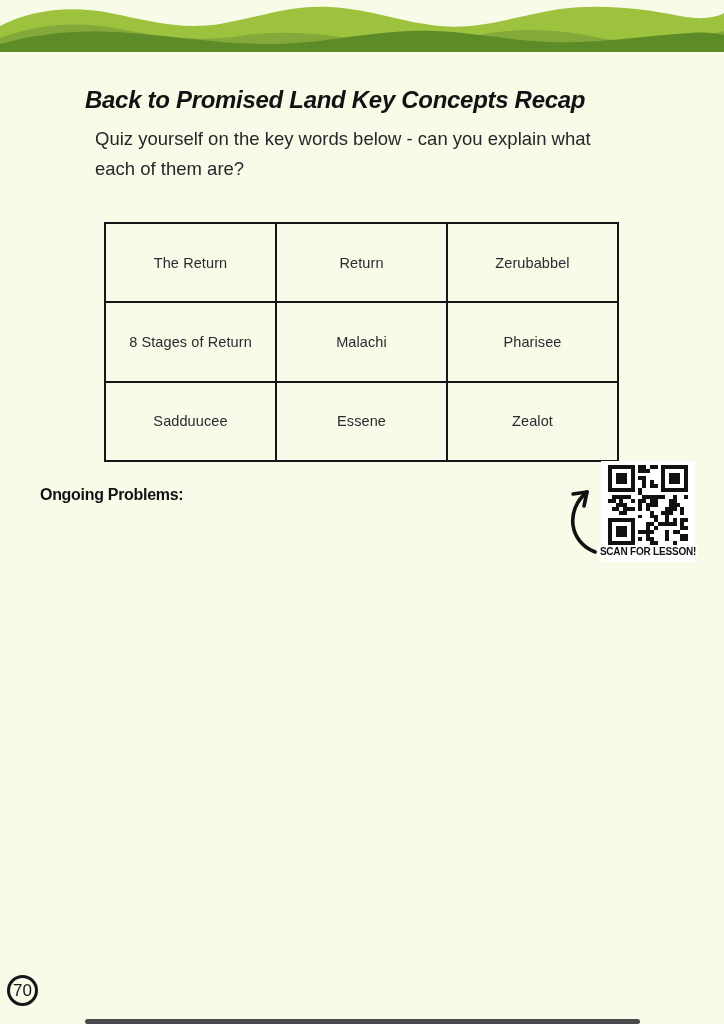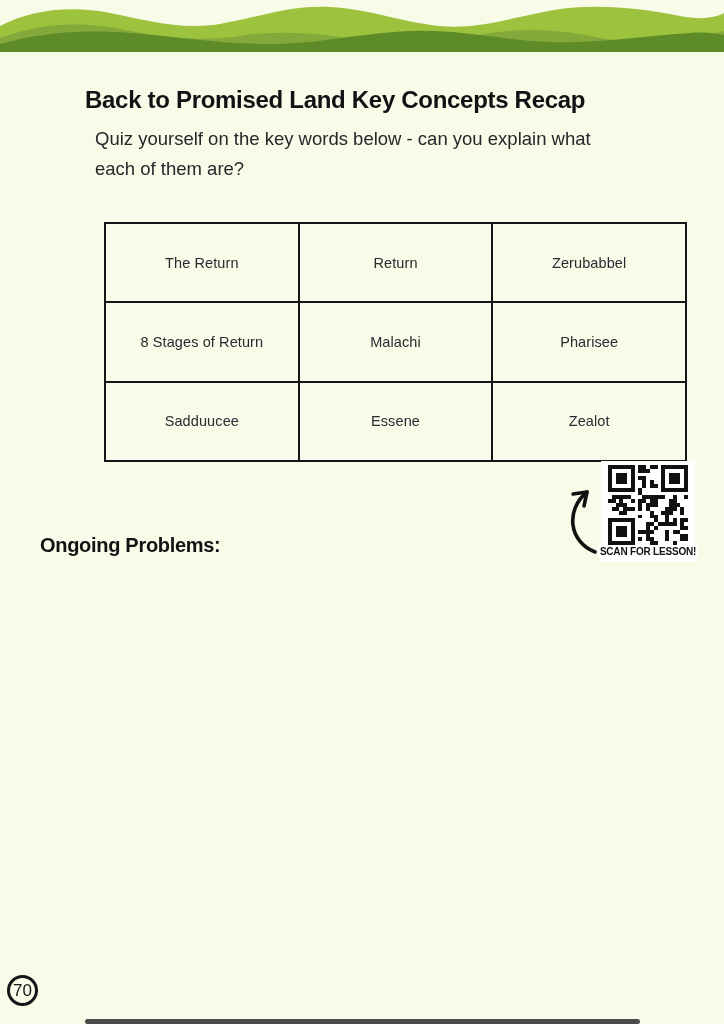--- a/index.html
+++ b/index.html
@@ -10,45 +10,45 @@
     background:#f8fbe7;
   }
   .page{position:absolute;inset:0;width:724px;height:1024px;background:#f8fbe7;}
 
   .header-waves{position:absolute;top:0;left:0;width:724px;height:52px;}
 
   .doc-title{
     position:absolute;left:85px;top:86px;width:600px;
     font-size:24px;font-weight:800;color:#121215;
     letter-spacing:-0.3px;
+    font-style:italic;
   }
   .intro{
     position:absolute;left:95px;top:124px;width:580px;
     font-size:18.5px;line-height:30px;color:#26262b;
     font-weight:400;
   }
 
   .kw-table{
     position:absolute;left:104px;top:222px;
-    width:583px;height:240px;
+    width:515px;height:240px;
     border-collapse:collapse;table-layout:fixed;
   }
   .kw-table td{
     border:2.2px solid #161618;
     text-align:center;vertical-align:middle;
     font-size:14.5px;color:#2a2a31;
     height:60px;background:transparent;
     letter-spacing:0.1px;
   }
 
   .section-heading{
     position:absolute;left:40px;top:486px;width:400px;
-    font-size:20px;font-weight:800;color:#121215;
+    font-size:16px;font-weight:800;color:#121215;
     letter-spacing:-0.3px;
-    margin-top:48px;
   }
 
   .qr-box{
     position:absolute;left:601px;top:461px;width:94px;height:101px;
     background:#ffffff;
     display:flex;flex-direction:column;align-items:center;
   }
   .qr-svg{margin-top:4px;}
   .qr-caption{
     margin-top:1px;

